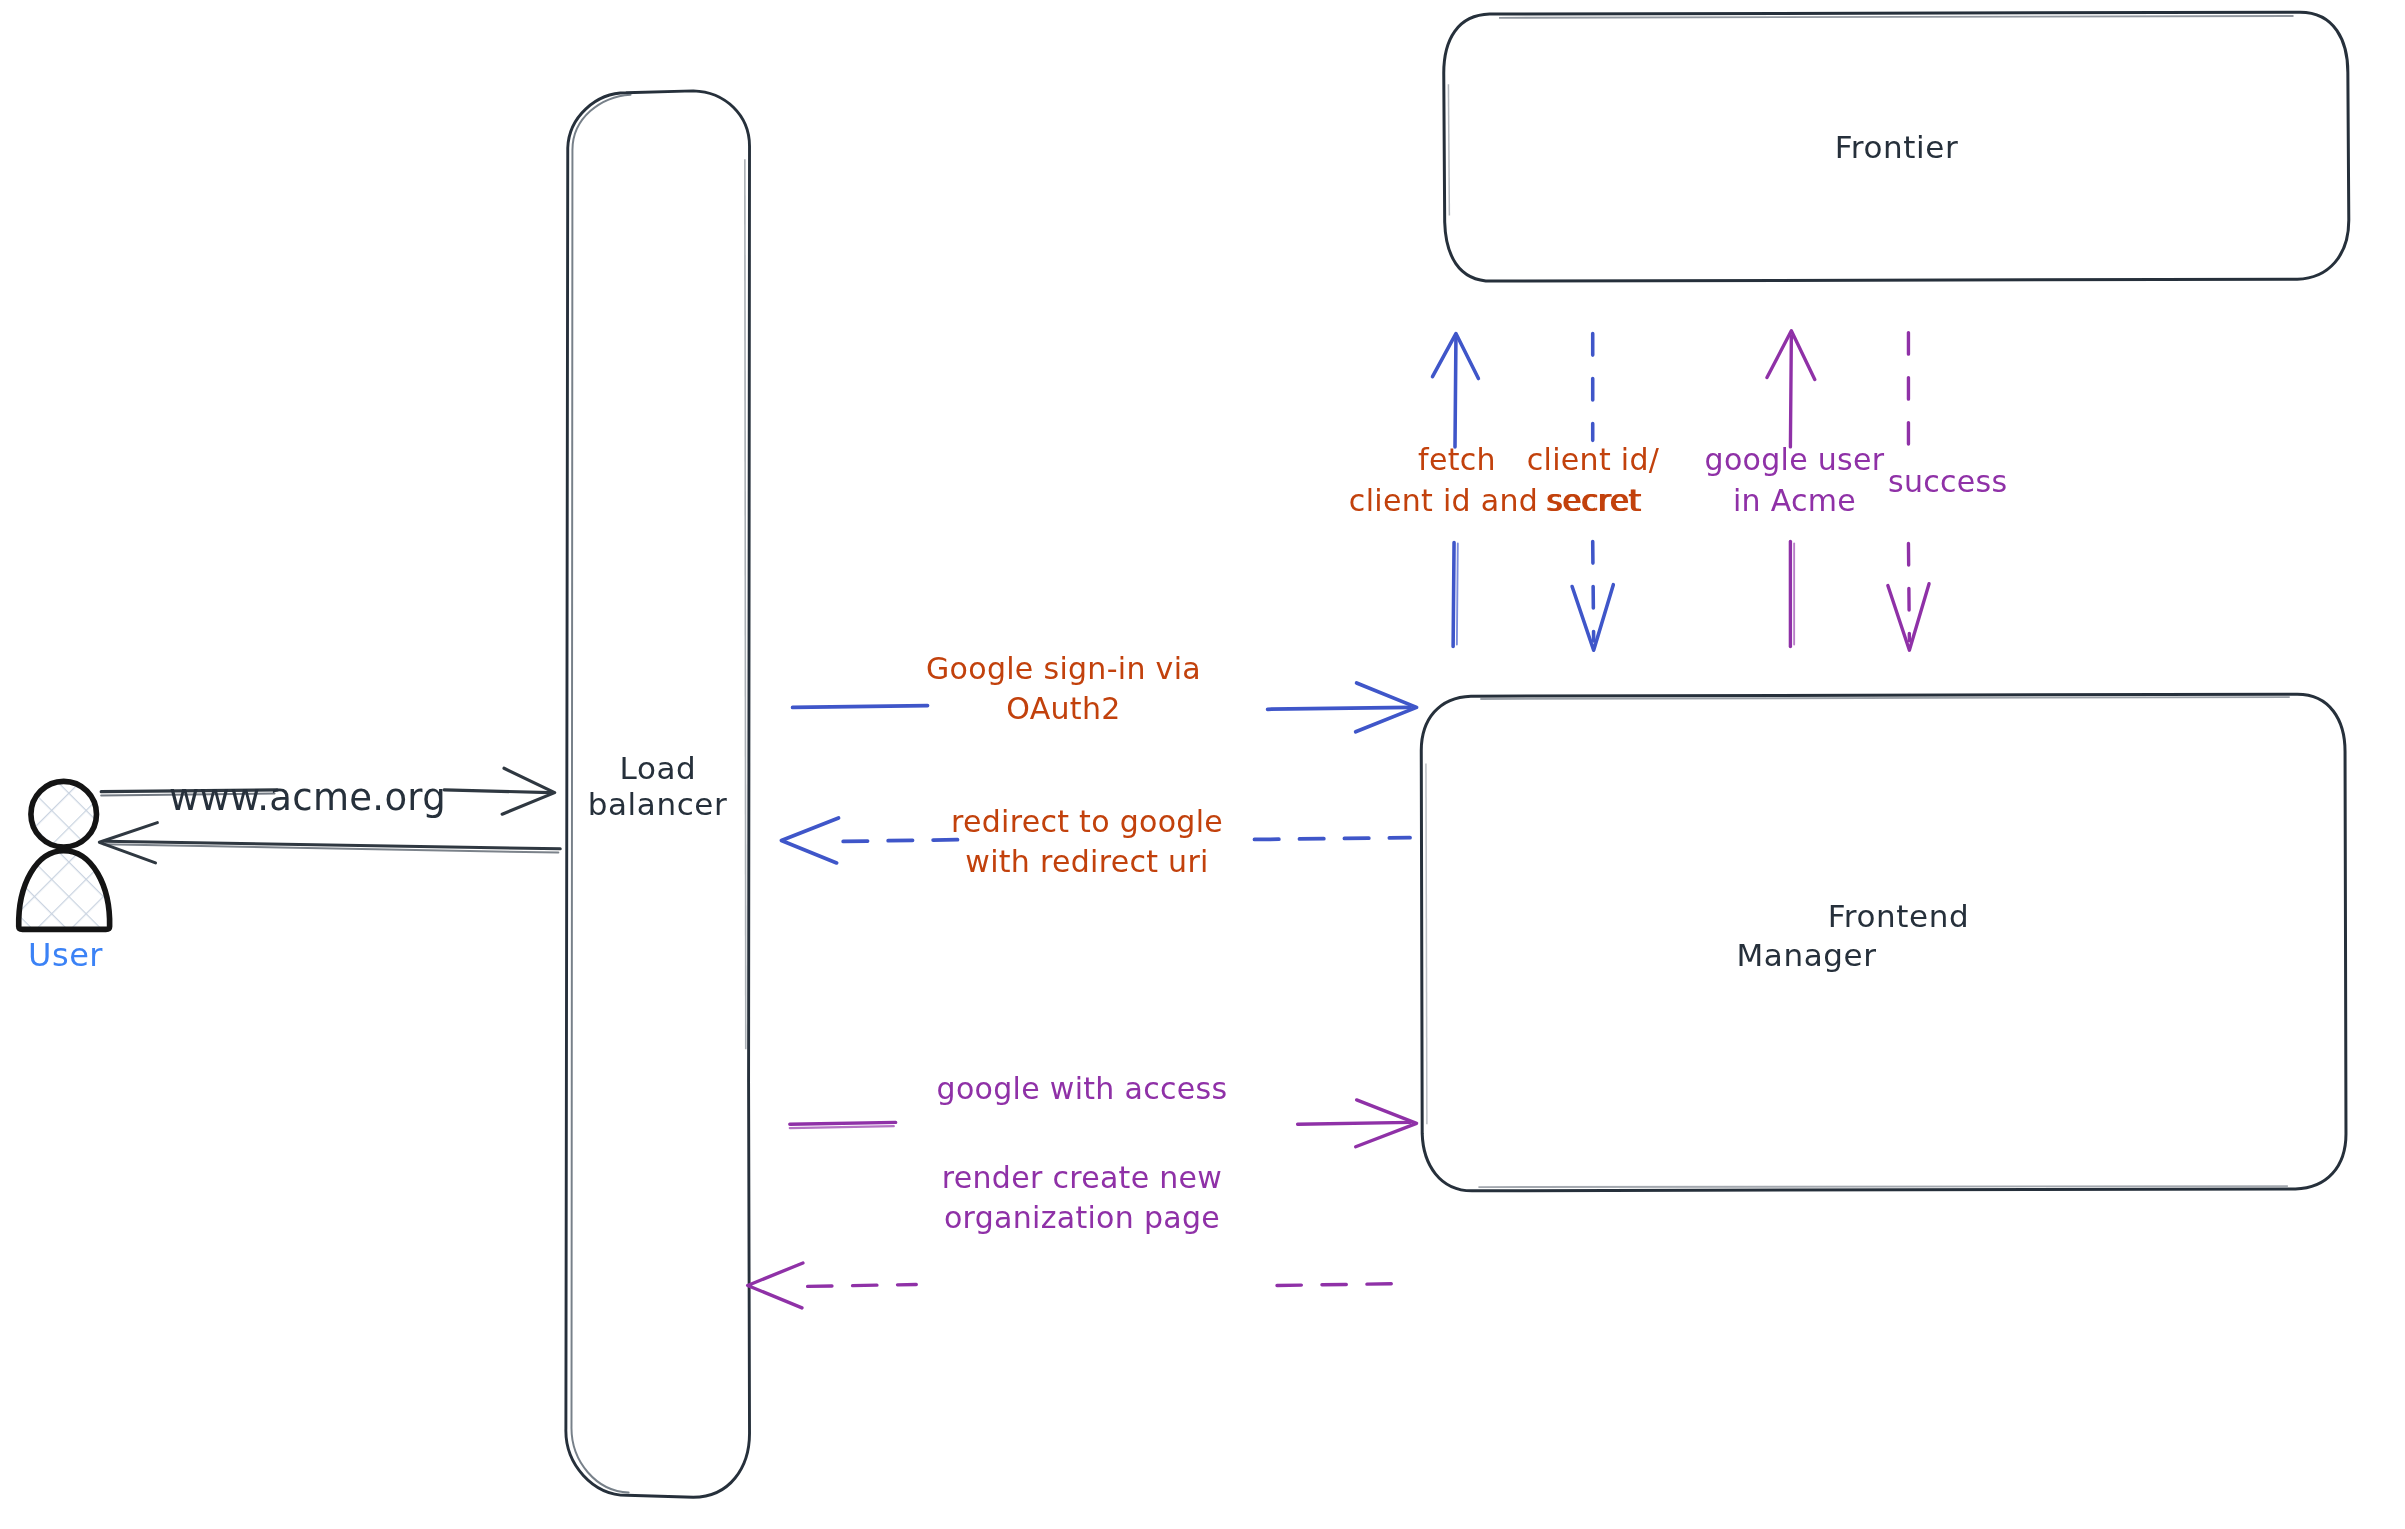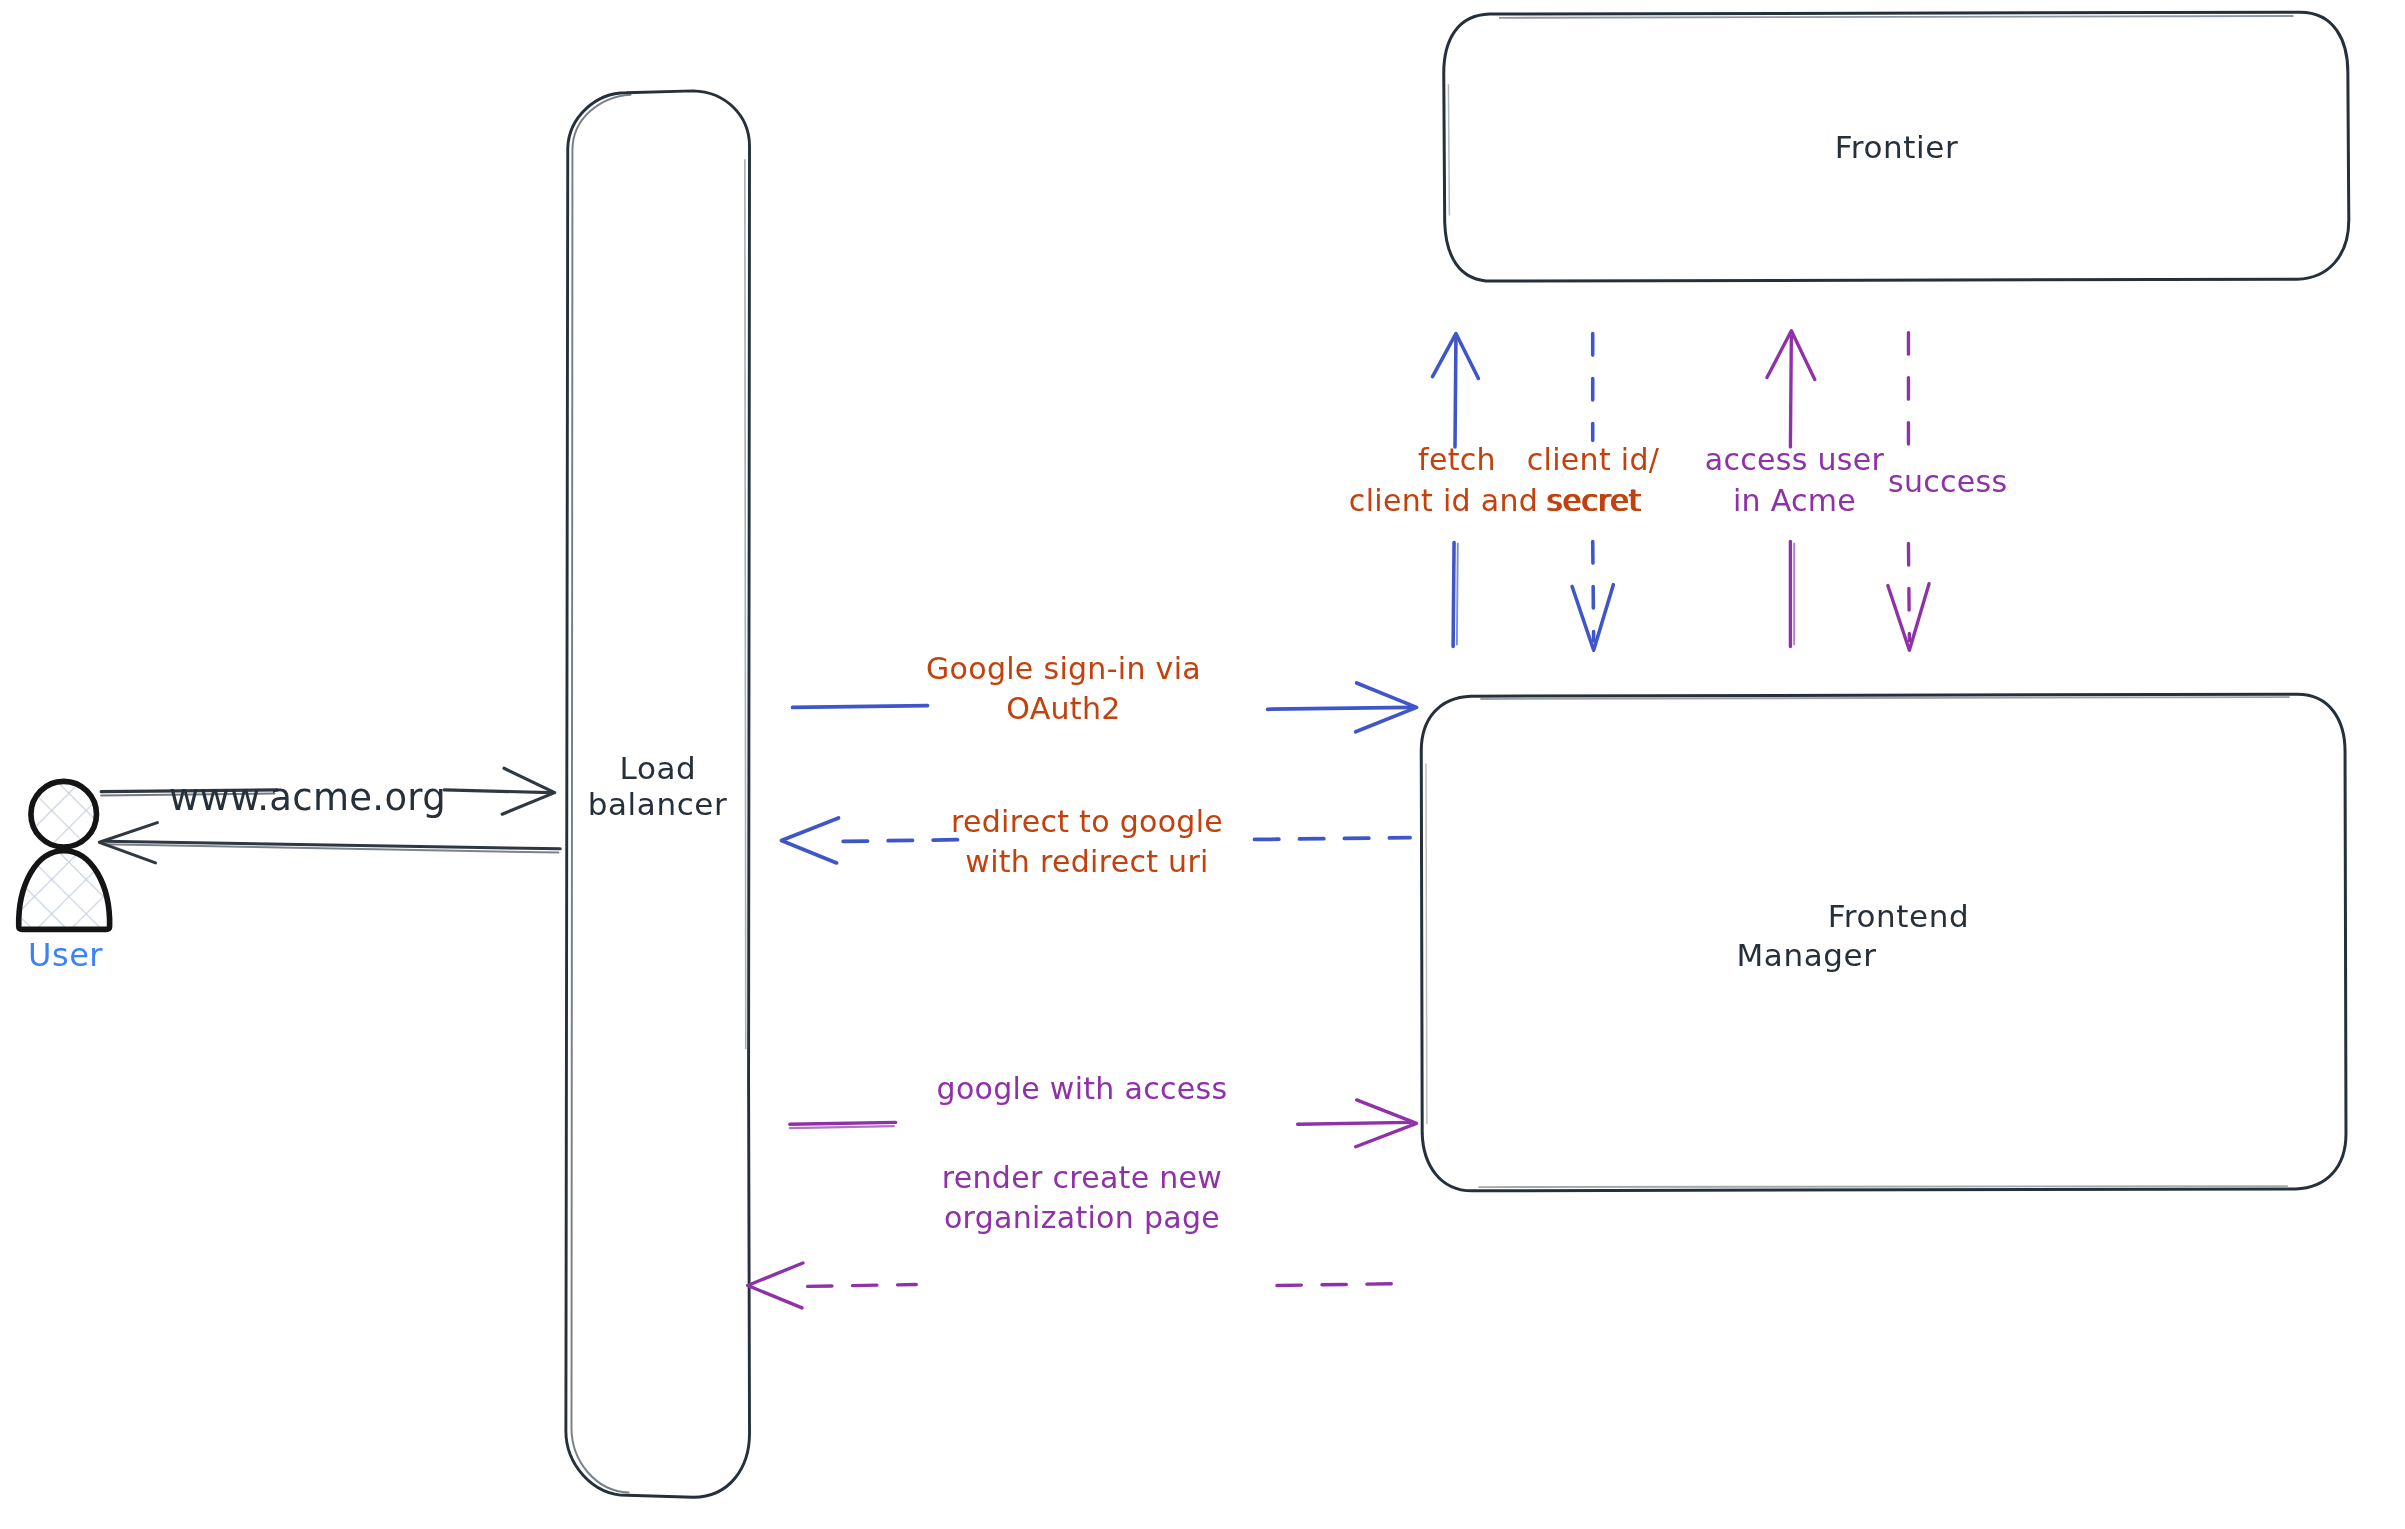--- a/index.html
+++ b/index.html
@@ -198,19 +198,19 @@
 
   <div class="lbl edge-purple hand" style="left:890px; top:1160px; width:384px;">render create new</div>
   <div class="lbl edge-purple hand" style="left:890px; top:1200px; width:384px;">organization page</div>
 
   <div class="lbl edge-blue hand" style="left:1293px; top:442px; width:328px;">fetch</div>
   <div class="lbl edge-blue hand" style="left:1293px; top:483px; width:405px;">client id and secret</div>
 
   <div class="lbl edge-blue hand" style="left:1490px; top:442px; width:206px;">client id/</div>
   <div class="lbl edge-blue hand" style="left:1490px; top:483px; width:206px;">secret</div>
 
-  <div class="lbl edge-purple hand" style="left:1682px; top:442px; width:225px;">access user</div>
+  <div class="lbl edge-purple hand" style="left:1682px; top:442px; width:225px;">google user</div>
   <div class="lbl edge-purple hand" style="left:1682px; top:483px; width:225px;">in Acme</div>
 
   <div class="lbl edge-purple hand" style="left:1888px; top:464px; width:206px; text-align:left;">success</div>
 
 </div>
 
 
 </body></html>

